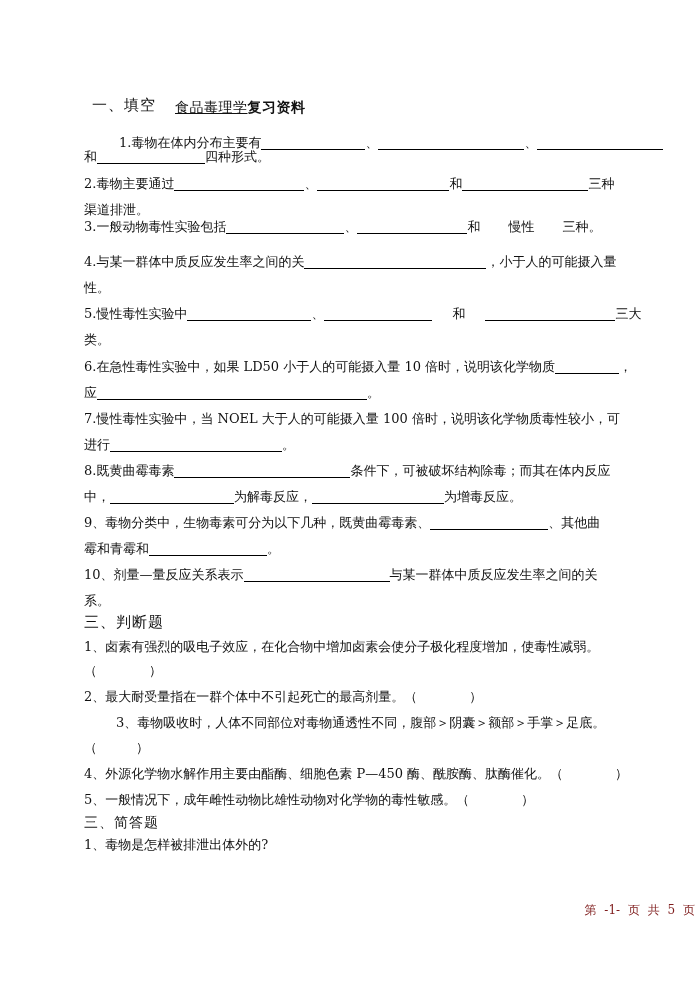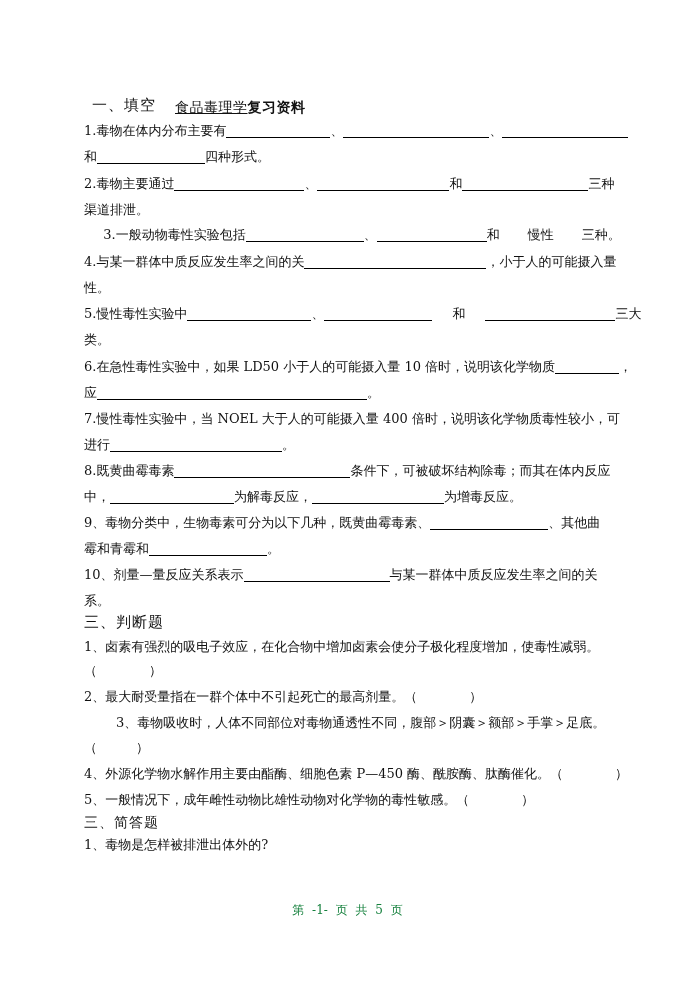--- a/index.html
+++ b/index.html
@@ -20,51 +20,51 @@
   }
   .line {
     position: absolute; left: 84px; width: 556px; font-size: 13px; line-height: 18px;
     white-space: nowrap;
   }
   .blank {
     display: inline-block; border-bottom: 1px solid #000; height: 14px; vertical-align: -3px;
   }
   .sp { display: inline-block; }
   .footer {
-    position: absolute; top: 902px; left: 0; width: 695px; text-align: center; font-size: 12px;
-    word-spacing: 4px; color: #15803d;
+    position: absolute; top: 902px; left: 0; width: 695px; text-align: right; font-size: 12px;
+    word-spacing: 4px; color: #7f1d1d;
   }
 </style>
 </head>
 <body>
 
 <div class="page">
 
   <div class="title"><span class="u">食品毒理学</span><span class="b">复习资料</span></div>
 
   <div class="h" style="top:96px; left:92px;">一、填空</div>
 
-  <div class="line" style="top:122px;"><span>1.</span><span>毒物在体内分布主要有</span><span class="blank" style="width:104px;"></span><span>、</span><span class="blank" style="width:146px;"></span><span>、</span><span class="blank" style="width:126px;"></span></div>
+  <div class="line" style="top:134px;margin-left:35px;"><span>1.</span><span>毒物在体内分布主要有</span><span class="blank" style="width:104px;"></span><span>、</span><span class="blank" style="width:146px;"></span><span>、</span><span class="blank" style="width:126px;"></span></div>
   <div class="line" style="top:148px;"><span>和</span><span class="blank" style="width:108px;"></span><span>四种形式。</span></div>
 
   <div class="line" style="top:175px;"><span>2.</span><span>毒物主要通过</span><span class="blank" style="width:130px;"></span><span>、</span><span class="blank" style="width:132px;"></span><span>和</span><span class="blank" style="width:126px;"></span><span>三种</span></div>
   <div class="line" style="top:201px;"><span>渠道排泄。</span></div>
 
-  <div class="line" style="top:226px;text-align:center;"><span>3.</span><span>一般动物毒性实验包括</span><span class="blank" style="width:118px;"></span><span>、</span><span class="blank" style="width:110px;"></span><span>和</span><span class="sp" style="width:28px;"></span><span>慢性</span><span class="sp" style="width:28px;"></span><span>三种。</span></div>
+  <div class="line" style="top:218px;"><span>3.</span><span>一般动物毒性实验包括</span><span class="blank" style="width:118px;"></span><span>、</span><span class="blank" style="width:110px;"></span><span>和</span><span class="sp" style="width:28px;"></span><span>慢性</span><span class="sp" style="width:28px;"></span><span>三种。</span></div>
 
   <div class="line" style="top:253px;"><span>4.</span><span>与某一群体中质反应发生率之间的关</span><span class="blank" style="width:182px;"></span><span>，小于人的可能摄入量</span></div>
   <div class="line" style="top:279px;"><span>性。</span></div>
 
   <div class="line" style="top:305px;"><span>5.</span><span>慢性毒性实验中</span><span class="blank" style="width:124px;"></span><span>、</span><span class="blank" style="width:108px;"></span><span class="sp" style="width:20px;"></span><span>和</span><span class="sp" style="width:20px;"></span><span class="blank" style="width:130px;"></span><span>三大</span></div>
   <div class="line" style="top:331px;"><span>类。</span></div>
 
   <div class="line" style="top:358px;"><span>6.</span><span>在急性毒性实验中，如果 LD50 小于人的可能摄入量 10 倍时，说明该化学物质</span><span class="blank" style="width:64px;"></span><span>，</span></div>
   <div class="line" style="top:384px;"><span>应</span><span class="blank" style="width:270px;"></span><span>。</span></div>
 
-  <div class="line" style="top:410px;"><span>7.</span><span>慢性毒性实验中，当 NOEL 大于人的可能摄入量 400 倍时，说明该化学物质毒性较小，可</span></div>
+  <div class="line" style="top:410px;"><span>7.</span><span>慢性毒性实验中，当 NOEL 大于人的可能摄入量 100 倍时，说明该化学物质毒性较小，可</span></div>
   <div class="line" style="top:436px;"><span>进行</span><span class="blank" style="width:172px;"></span><span>。</span></div>
 
   <div class="line" style="top:462px;"><span>8.</span><span>既黄曲霉毒素</span><span class="blank" style="width:176px;"></span><span>条件下，可被破坏结构除毒；而其在体内反应</span></div>
   <div class="line" style="top:488px;"><span>中，</span><span class="blank" style="width:124px;"></span><span>为解毒反应，</span><span class="blank" style="width:132px;"></span><span>为增毒反应。</span></div>
 
   <div class="line" style="top:514px;"><span>9、</span><span>毒物分类中，生物毒素可分为以下几种，既黄曲霉毒素、</span><span class="blank" style="width:118px;"></span><span>、其他曲</span></div>
   <div class="line" style="top:540px;"><span>霉和青霉和</span><span class="blank" style="width:118px;"></span><span>。</span></div>
 
   <div class="line" style="top:566px;"><span>10、</span><span>剂量—量反应关系表示</span><span class="blank" style="width:146px;"></span><span>与某一群体中质反应发生率之间的关</span></div>
   <div class="line" style="top:592px;"><span>系。</span></div>

